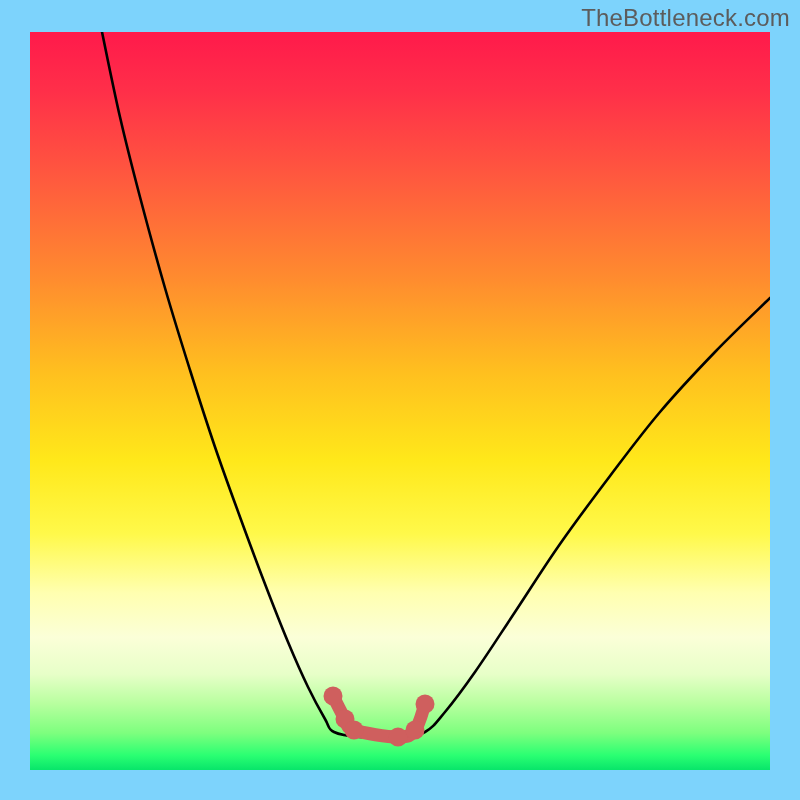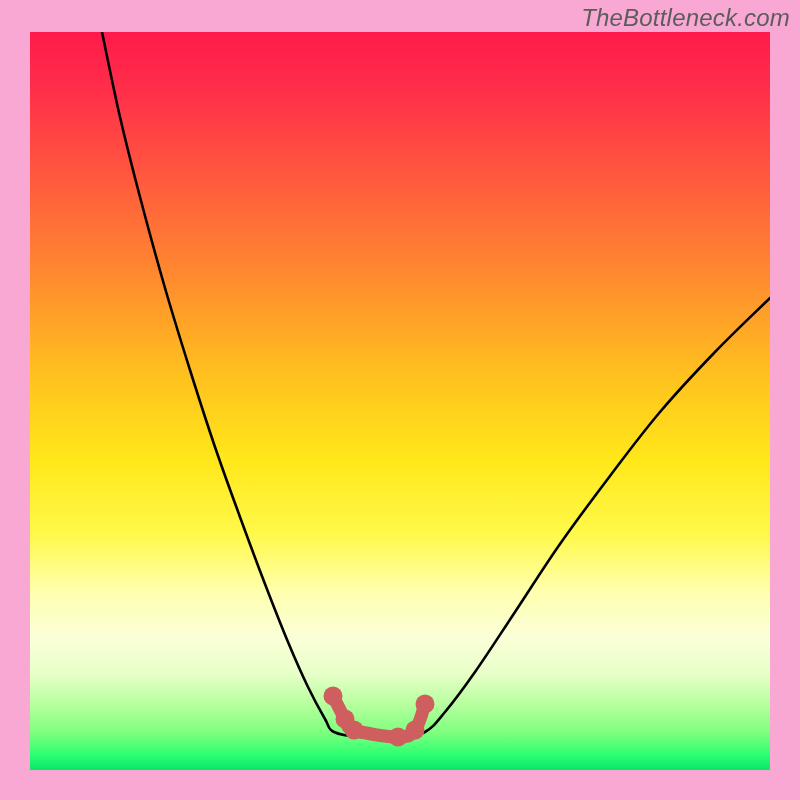--- a/index.html
+++ b/index.html
@@ -10,22 +10,21 @@
     overflow: hidden;
     background: #000;
     font-family: Arial, Helvetica, sans-serif;
   }
   .frame {
     position: absolute;
     top: 0;
     left: 0;
     width: 800px;
     height: 800px;
-    background: #f9a8d4;
-    font-style: italic;
+    background: #7dd3fc;
   }
   .plot {
     position: absolute;
     top: 32px;
     left: 30px;
     width: 740px;
     height: 738px;
     overflow: hidden;
   }
   .gradient {

